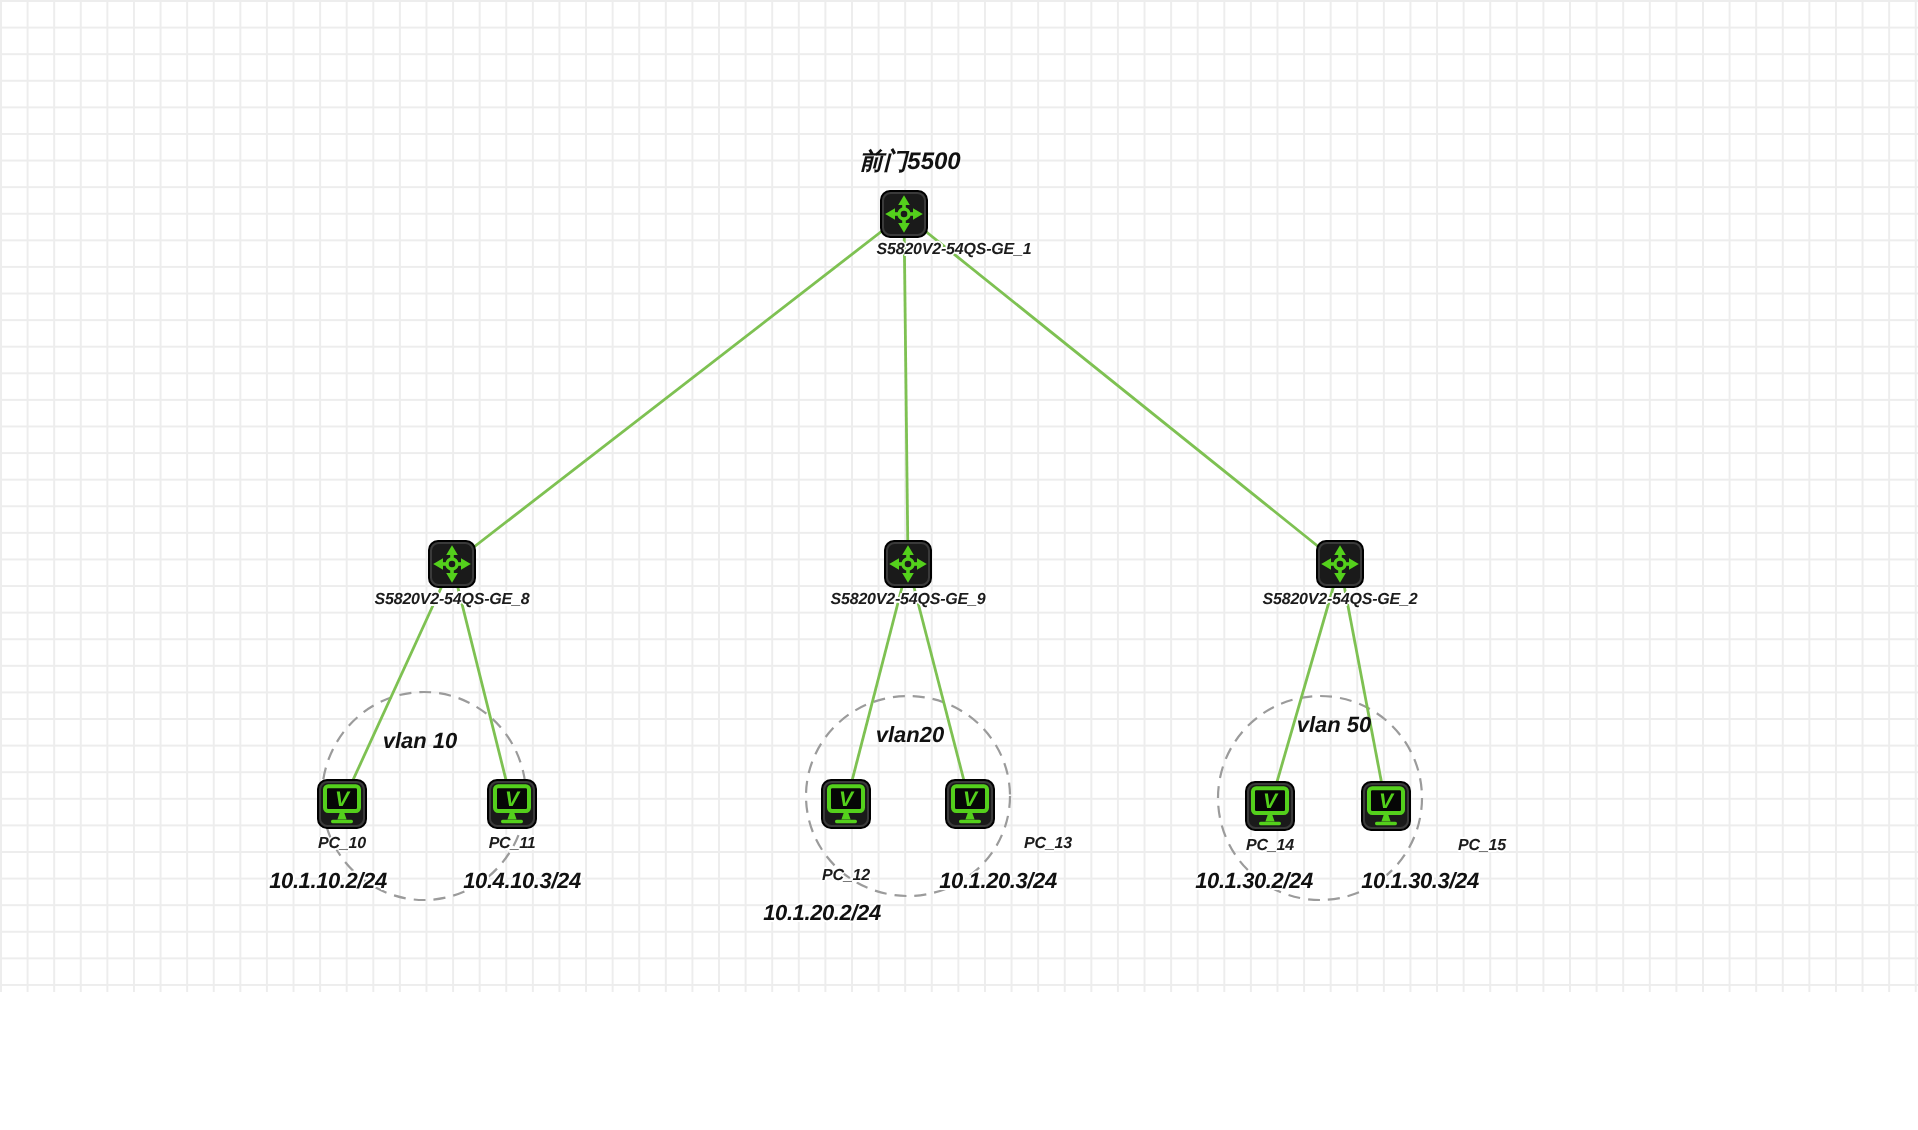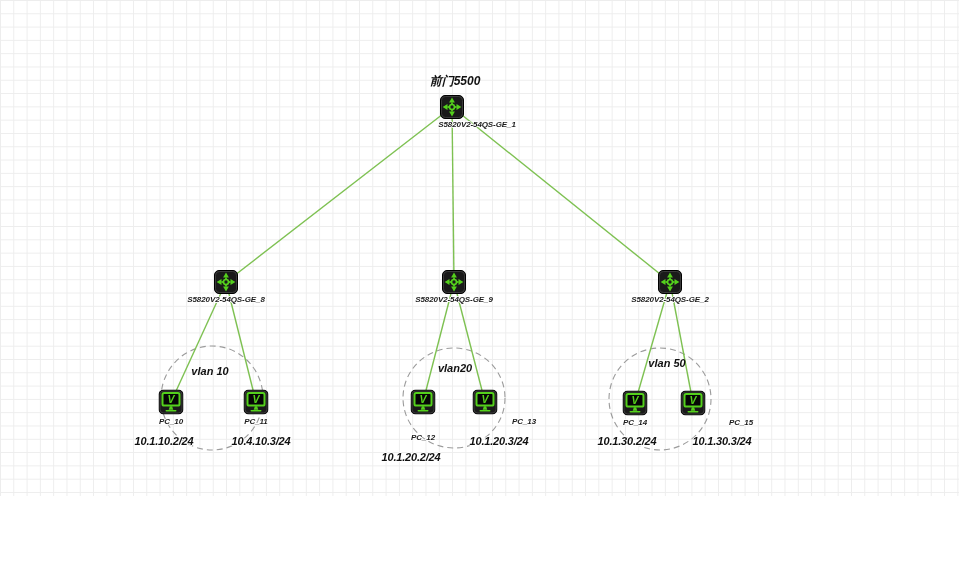--- a/index.html
+++ b/index.html
@@ -204,14 +204,14 @@
     <polygon points="10.2,20.3 14.8,20.3 13.6,16.8 11.4,16.8" fill="#54d01c"></polygon>
     <rect x="7" y="20.4" width="11" height="1.7" rx="0.8" fill="#54d01c"></rect>
   </svg>
 </div>
     <div class="node-label" style="left: 693px; top: 418px; margin-left: 48px;">PC_15</div>
     <div class="ip-label" style="left: 164px; top: 441px;">10.1.10.2/24</div>
     <div class="ip-label" style="left: 261px; top: 441px;">10.4.10.3/24</div>
     <div class="ip-label" style="left: 411px; top: 441px; margin-top: 16px;">10.1.20.2/24</div>
     <div class="ip-label" style="left: 499px; top: 441px;">10.1.20.3/24</div>
     <div class="ip-label" style="left: 627px; top: 441px;">10.1.30.2/24</div>
-    <div class="ip-label" style="left: 710px; top: 441px; margin-left: 12px;">10.1.30.3/24</div>
+    <div class="ip-label" style="left: 710px; top: 441px;">10.1.30.3/24</div>
   </div>
 
 </body></html>

